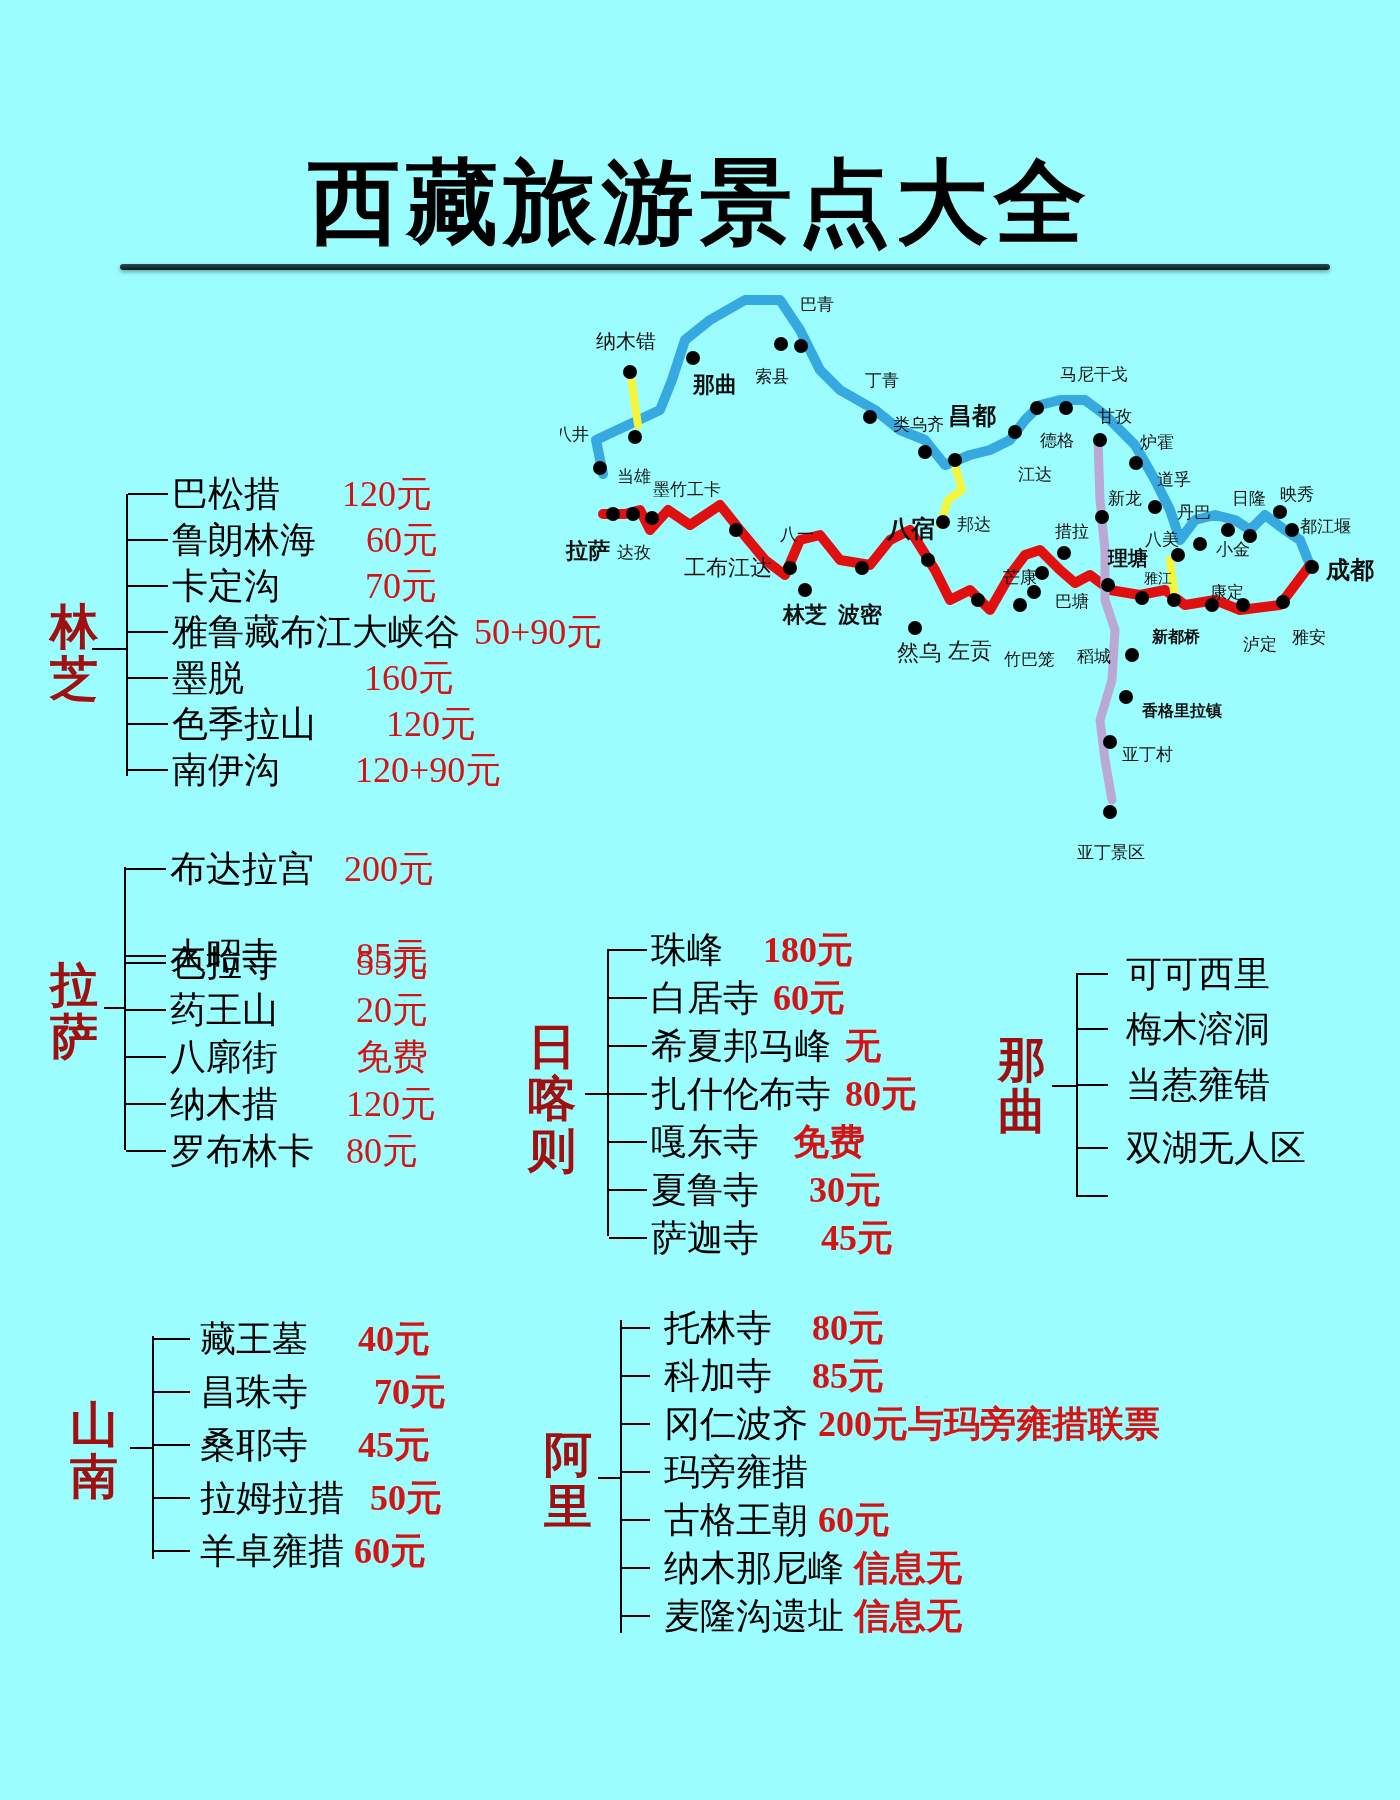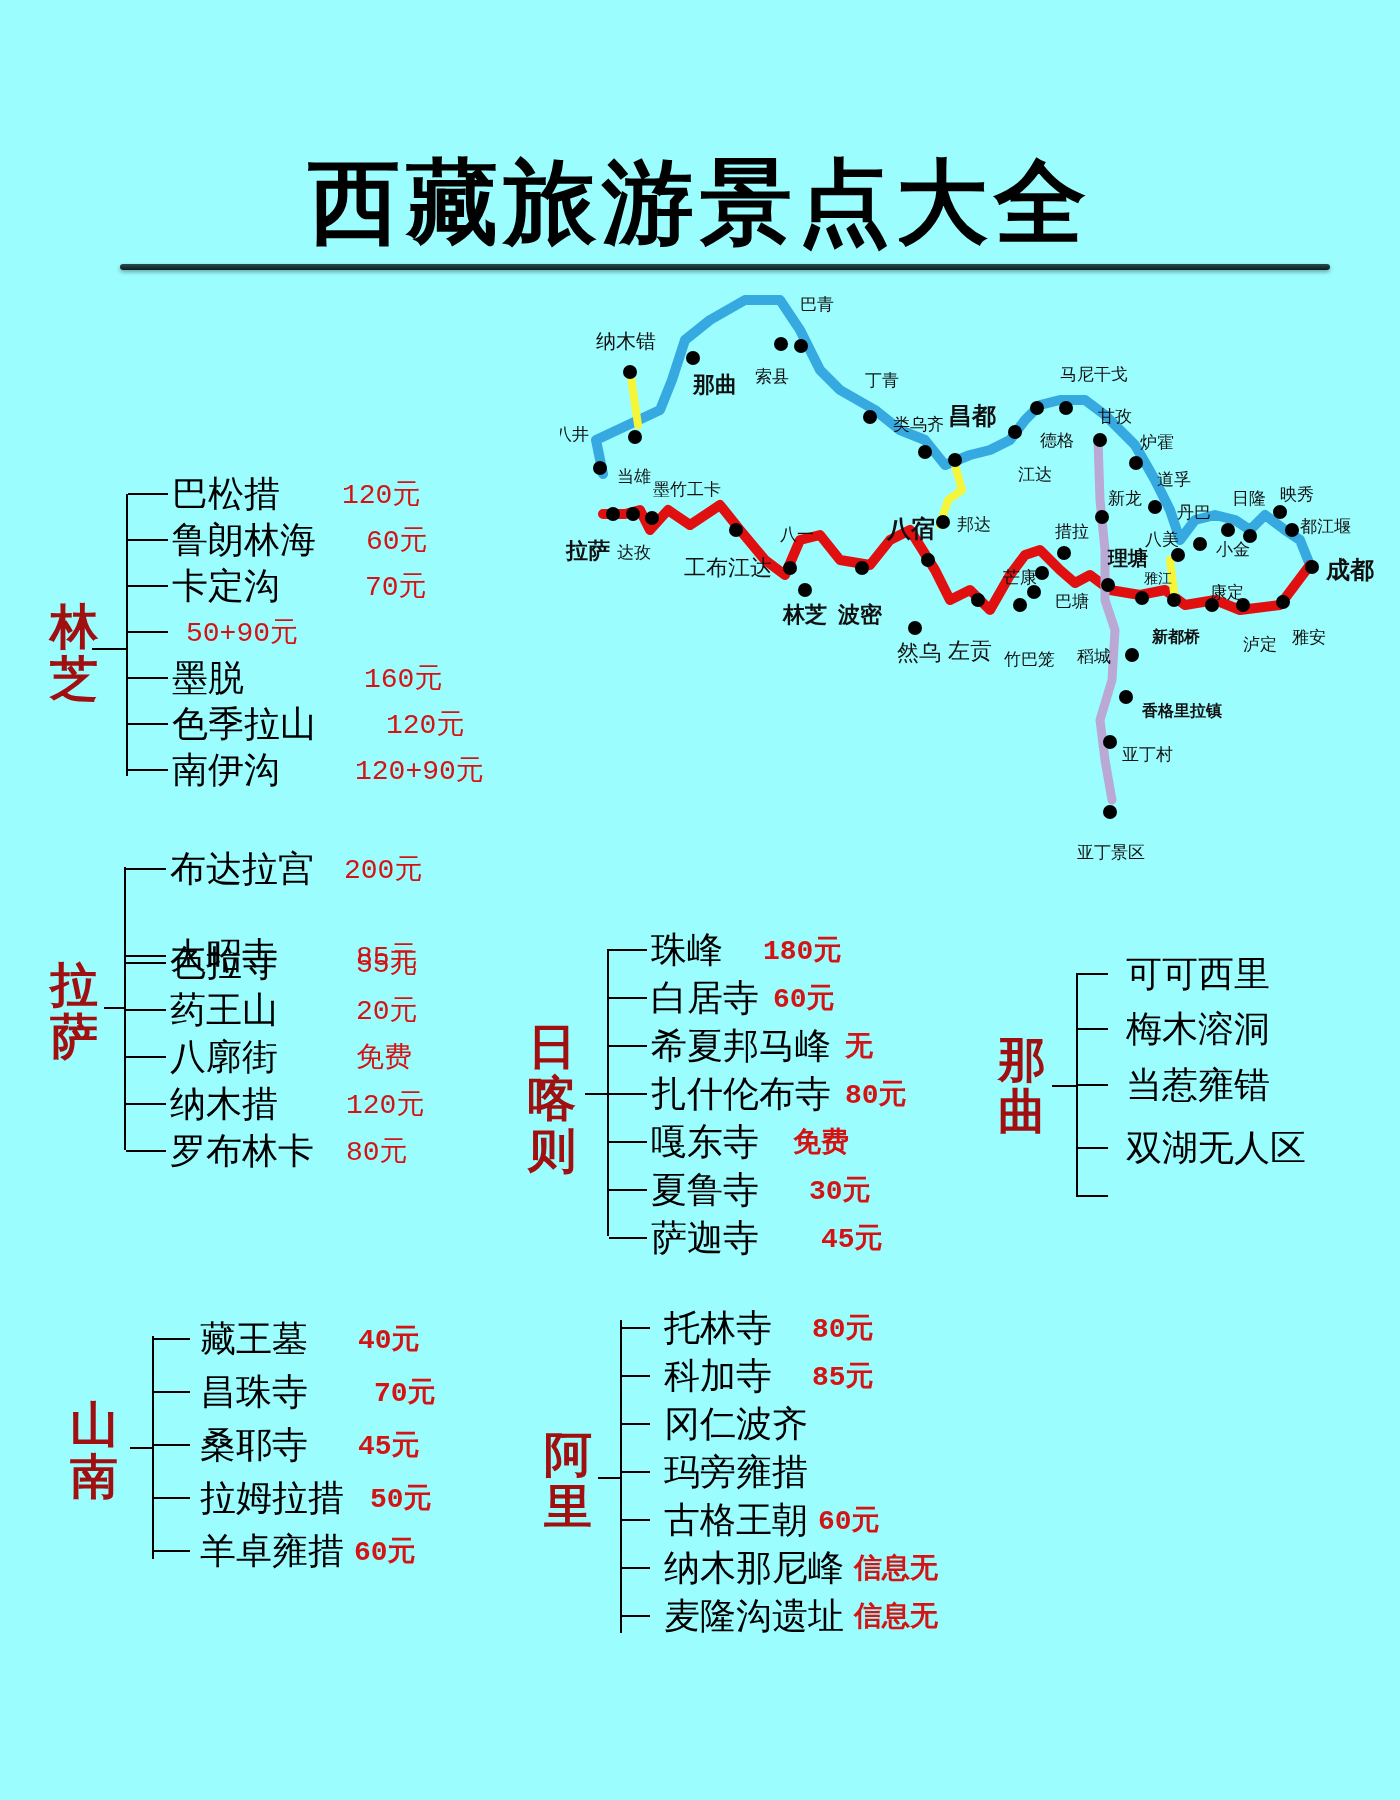--- a/index.html
+++ b/index.html
@@ -5,21 +5,21 @@
   html,body{margin:0;padding:0;}
   body{width:1400px;height:1800px;background:#9cfdff;position:relative;overflow:hidden;font-family:"DejaVu Serif","Liberation Serif",serif;}
   .title{position:absolute;left:0;top:148px;width:1400px;text-align:center;font-family:"DejaVu Sans","Liberation Sans",sans-serif;font-weight:bold;font-size:92px;letter-spacing:6px;color:#000;line-height:110px;}
   .title-rule{position:absolute;left:120px;top:264px;width:1210px;height:6px;border-radius:3px;background:linear-gradient(#2a4a4f,#0a1d20);box-shadow:0 2px 4px rgba(0,0,0,.35);}
   .region{position:absolute;font-family:"DejaVu Sans","Liberation Sans",sans-serif;font-weight:bold;color:#a01010;font-size:48px;line-height:52px;width:52px;text-align:center;}
   .bracket{position:absolute;border-left:2px solid #000;}
   .stub{position:absolute;height:2px;background:#000;}
   .row{position:absolute;display:flex;align-items:center;height:46px;}
   .row .dash{width:40px;height:2px;background:#000;margin-right:4px;flex:none;}
   .row .name{font-size:36px;color:#000;white-space:nowrap;}
-  .row .price{font-size:28px;color:#d41414;white-space:nowrap;font-family:Liberation Mono, monospace;}
+  .row .price{font-size:36px;color:#d41414;white-space:nowrap;font-family:Liberation Serif, serif;}
   .row .price.bold{font-weight:bold;}
   .map{position:absolute;left:560px;top:280px;width:820px;height:600px;}
   .map text{font-family:"DejaVu Sans","Liberation Sans",sans-serif;fill:#111;}
 </style>
 </head>
 <body>
 
 <div class="title">西藏旅游景点大全</div>
 <div class="title-rule"></div>
 
@@ -147,20 +147,21 @@
     <span class="name">鲁朗林海</span>
     <span class="price" style="margin-left:50px">60元</span>
   </div>
 <div class="row" style="left:128px;top:563px;">
     <span class="dash"></span>
     <span class="name">卡定沟</span>
     <span class="price" style="margin-left:85px">70元</span>
   </div>
 <div class="row" style="left:128px;top:609px;">
     <span class="dash"></span>
+    <span class="name">雅鲁藏布江大峡谷</span>
     <span class="price" style="margin-left:14px">50+90元</span>
   </div>
 <div class="row" style="left:128px;top:655px;">
     <span class="dash"></span>
     <span class="name">墨脱</span>
     <span class="price" style="margin-left:120px">160元</span>
   </div>
 <div class="row" style="left:128px;top:701px;">
     <span class="dash"></span>
     <span class="name">色季拉山</span>
@@ -311,20 +312,21 @@
     <span class="price bold" style="margin-left:40px">80元</span>
   </div>
 <div class="row" style="left:622px;top:1353px;">
     <span class="dash" style="width:28px;margin-right:14px"></span>
     <span class="name">科加寺</span>
     <span class="price bold" style="margin-left:40px">85元</span>
   </div>
 <div class="row" style="left:622px;top:1401px;">
     <span class="dash" style="width:28px;margin-right:14px"></span>
     <span class="name">冈仁波齐</span>
+    <span class="price bold" style="margin-left:10px">200元与玛旁雍措联票</span>
   </div>
 <div class="row" style="left:622px;top:1449px;">
     <span class="dash" style="width:28px;margin-right:14px"></span>
     <span class="name">玛旁雍措</span>
   </div>
 <div class="row" style="left:622px;top:1497px;">
     <span class="dash" style="width:28px;margin-right:14px"></span>
     <span class="name">古格王朝</span>
     <span class="price bold" style="margin-left:10px">60元</span>
   </div>

